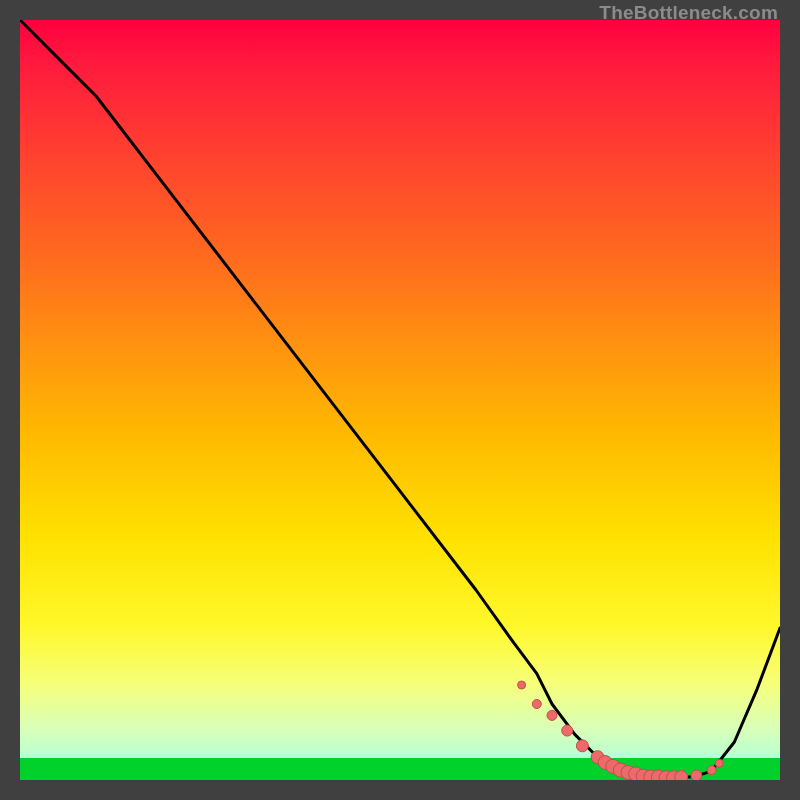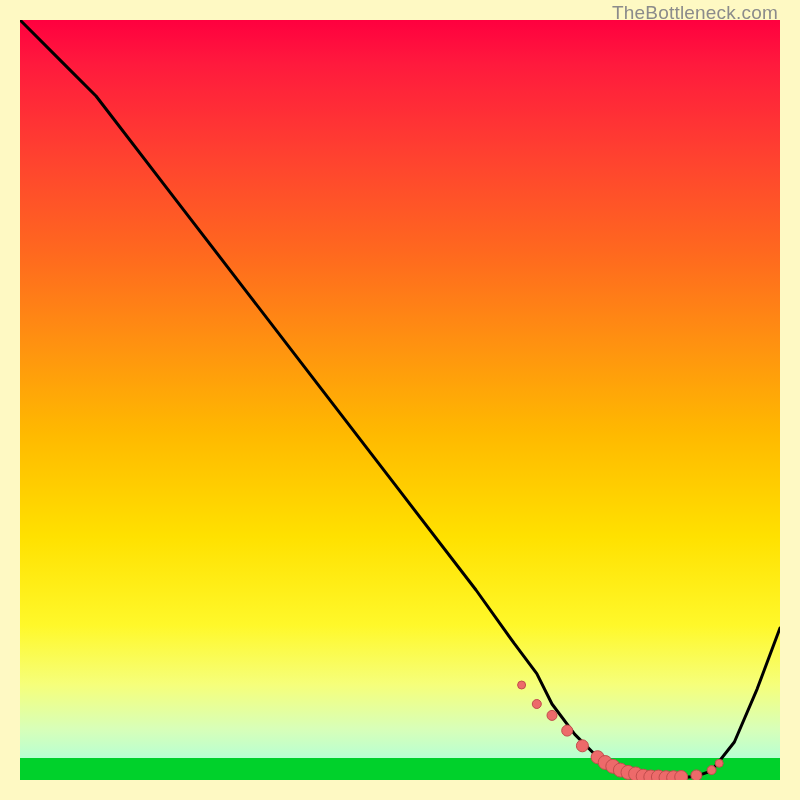--- a/index.html
+++ b/index.html
@@ -8,21 +8,22 @@
     width: 800px;
     height: 800px;
     background: #000;
     font-family: Arial, Helvetica, sans-serif;
     overflow: hidden;
   }
   .stage {
     position: relative;
     width: 800px;
     height: 800px;
-    background: #fef9c3;
+    background: #404040;
+    font-weight: bold;
   }
   .plot {
     position: absolute;
     left: 20px;
     top: 20px;
     width: 760px;
     height: 760px;
     
     background: #00d12b;
   }

